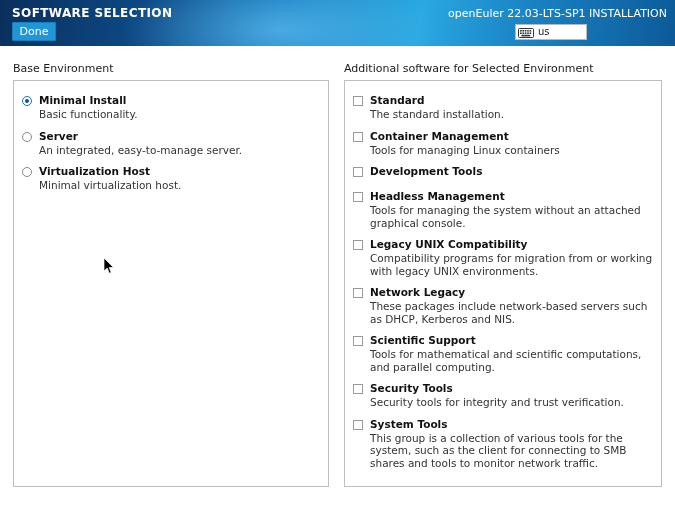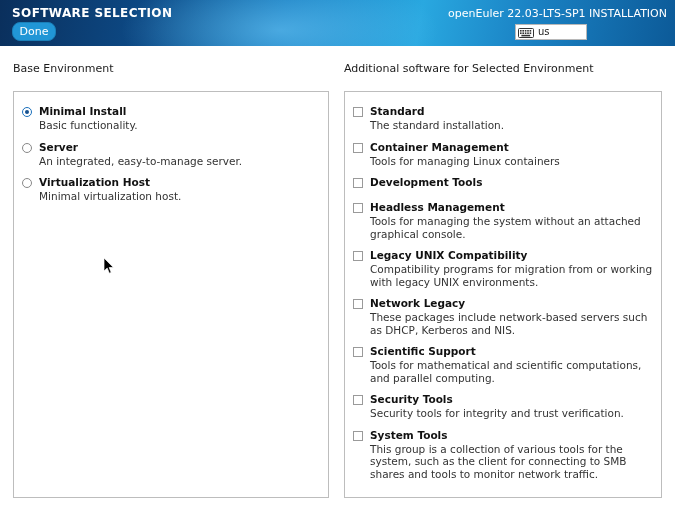--- a/index.html
+++ b/index.html
@@ -39,21 +39,21 @@
     font-weight: bold;
     letter-spacing: 0.4px;
     z-index: 3;
   }
   .done-button {
     position: absolute;
     left: 12px; top: 22px;
     width: 44px; height: 19px;
     background: #2196d6;
     border: 1px solid #1a7fb8;
-    border-radius: 8px;
+    border-radius: 1px;
     color: #ffffff;
     font-size: 11px;
     line-height: 17px;
     text-align: center;
     z-index: 3;
     cursor: pointer;
   }
   .install-label {
     position: absolute;
     right: 8px; top: 7px;
@@ -100,21 +100,21 @@
   }
   .col-extra {
     position: absolute;
     left: 344px; top: 16px;
     width: 318px;
   }
 
   .col-heading {
     font-size: 11px;
     color: #1a1a1a;
-    margin-bottom: 16px;
+    margin-bottom: 5px;
   }
 
   .panel {
     border: 1px solid #bdbdbd;
     background: #ffffff;
     height: 407px;
     overflow: hidden;
     padding: 7px 6px 0 6px;
   }
 

